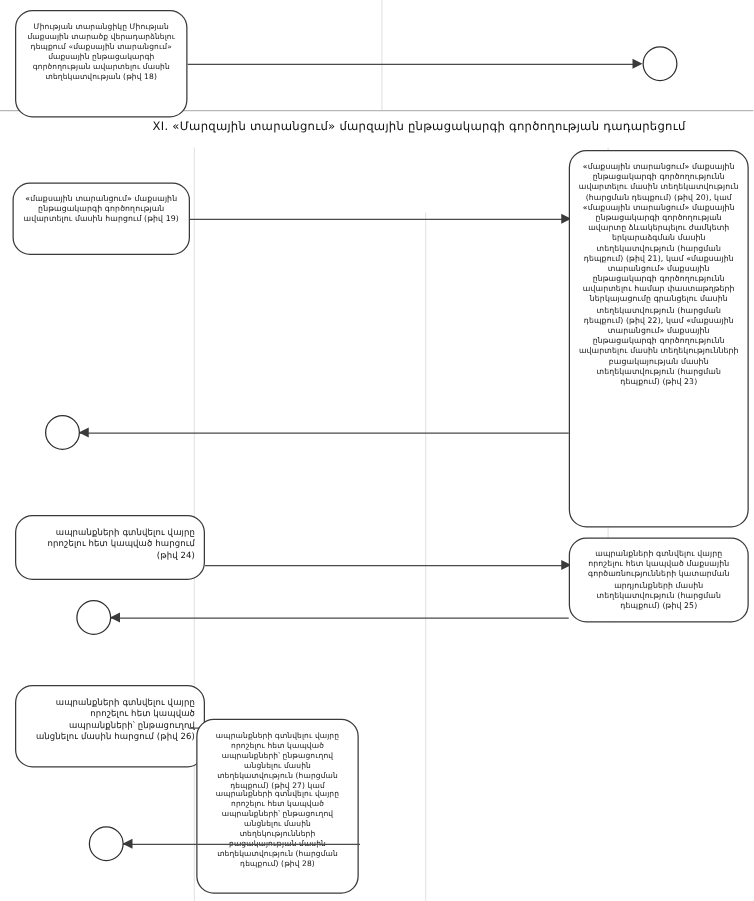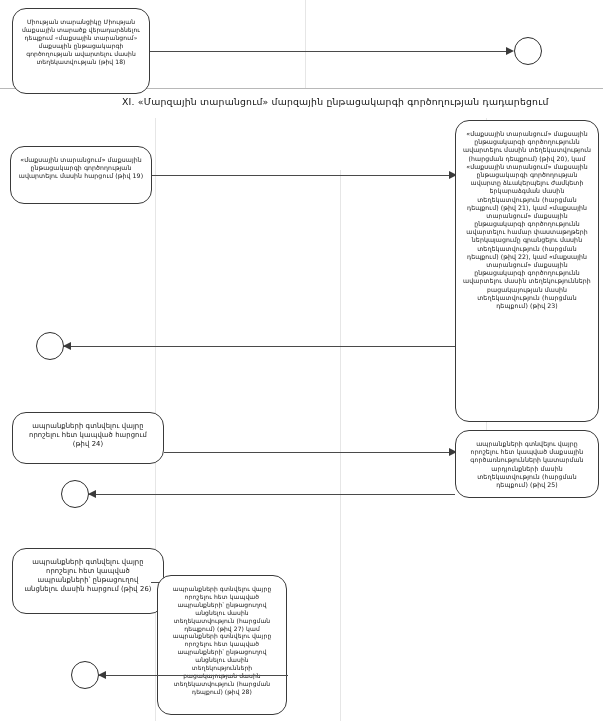--- a/index.html
+++ b/index.html
@@ -74,21 +74,21 @@
     border-right:8px solid #3a3a3a;
   }
   .heading{
     position:absolute;
     font-size:9.3px;
     letter-spacing:0.2px;
     white-space:nowrap;
   }
   .t6{font-size:6.0px;}
   .t62{font-size:6.2px;}
-  .t68{font-size:6.8px;}
+  .t68{font-size:6.8px;text-align:right;}
 </style>
 </head>
 <body>
 
 <div id="page">
 
   <div class="guide-v" style="left:305px;top:0;height:88px;"></div>
   <div class="guide-h" style="left:0;top:88px;width:603px;"></div>
   <div class="guide-v" style="left:155px;top:118px;height:603px;"></div>
   <div class="guide-v" style="left:340px;top:170px;height:551px;"></div>

